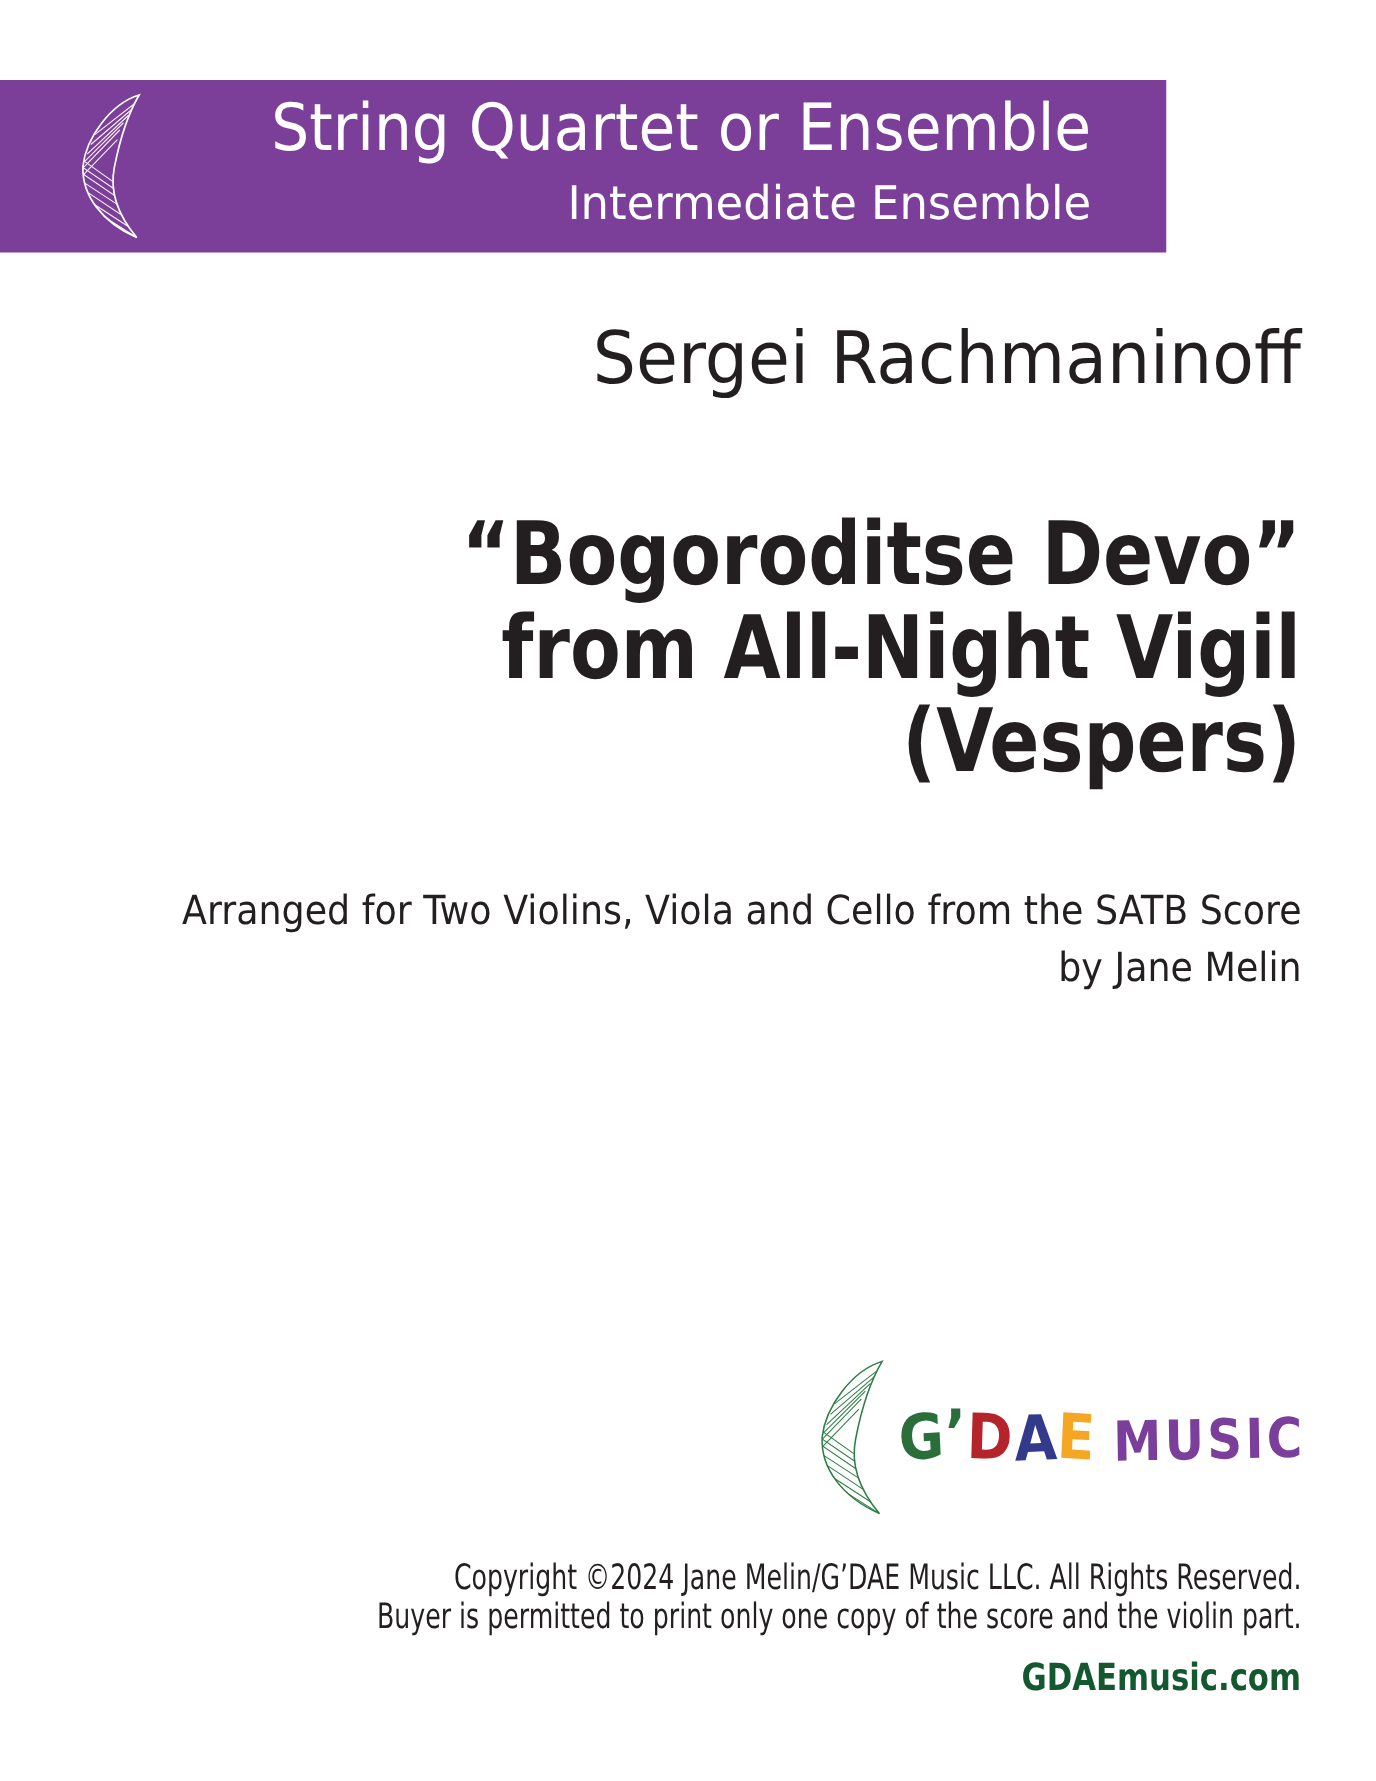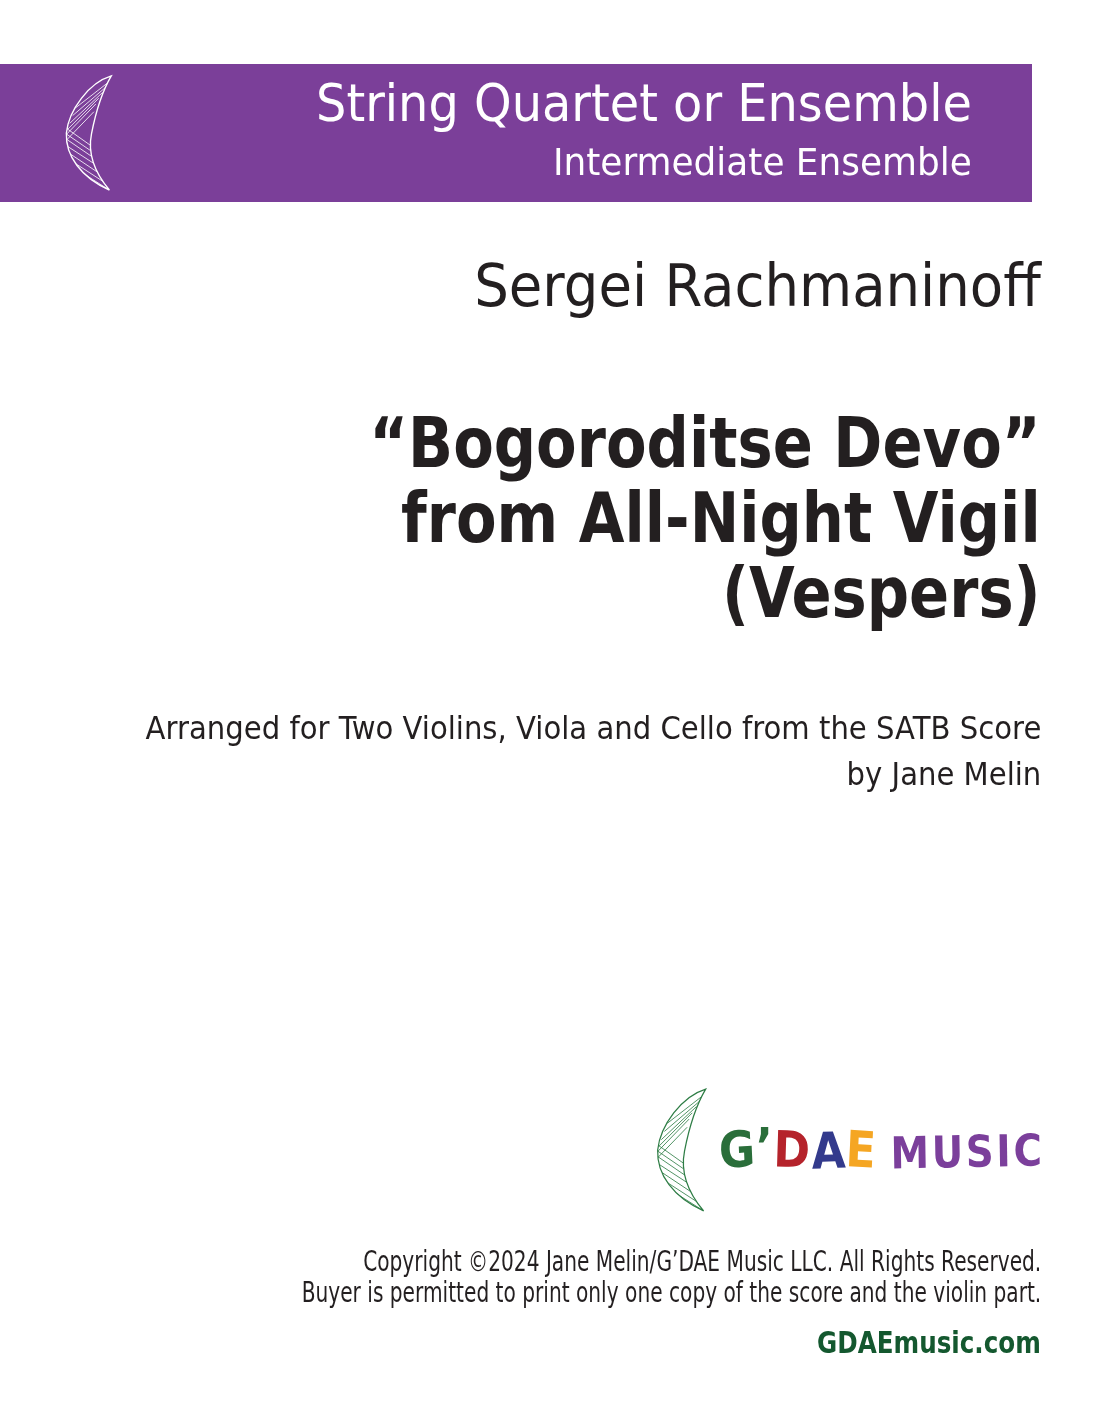--- a/index.html
+++ b/index.html
@@ -9,21 +9,21 @@
     position:relative;
     font-family:"DejaVu Sans", "Liberation Sans", sans-serif;
     color:#231f20;
     overflow:hidden;
   }
   .page { position:absolute; inset:0; }
 
   
   .banner {
     position:absolute; left:0; top:64px;
-    width:1032px; height:138px;
+    width:933px; height:138px;
   }
   .banner-logo {
     position:absolute; left:62px; top:6px;
     width:58px; height:126px;
   }
   .banner-text {
     position:absolute; right:60px; top:8px;
     text-align:right; color:#ffffff;
   }
   .banner-title {

